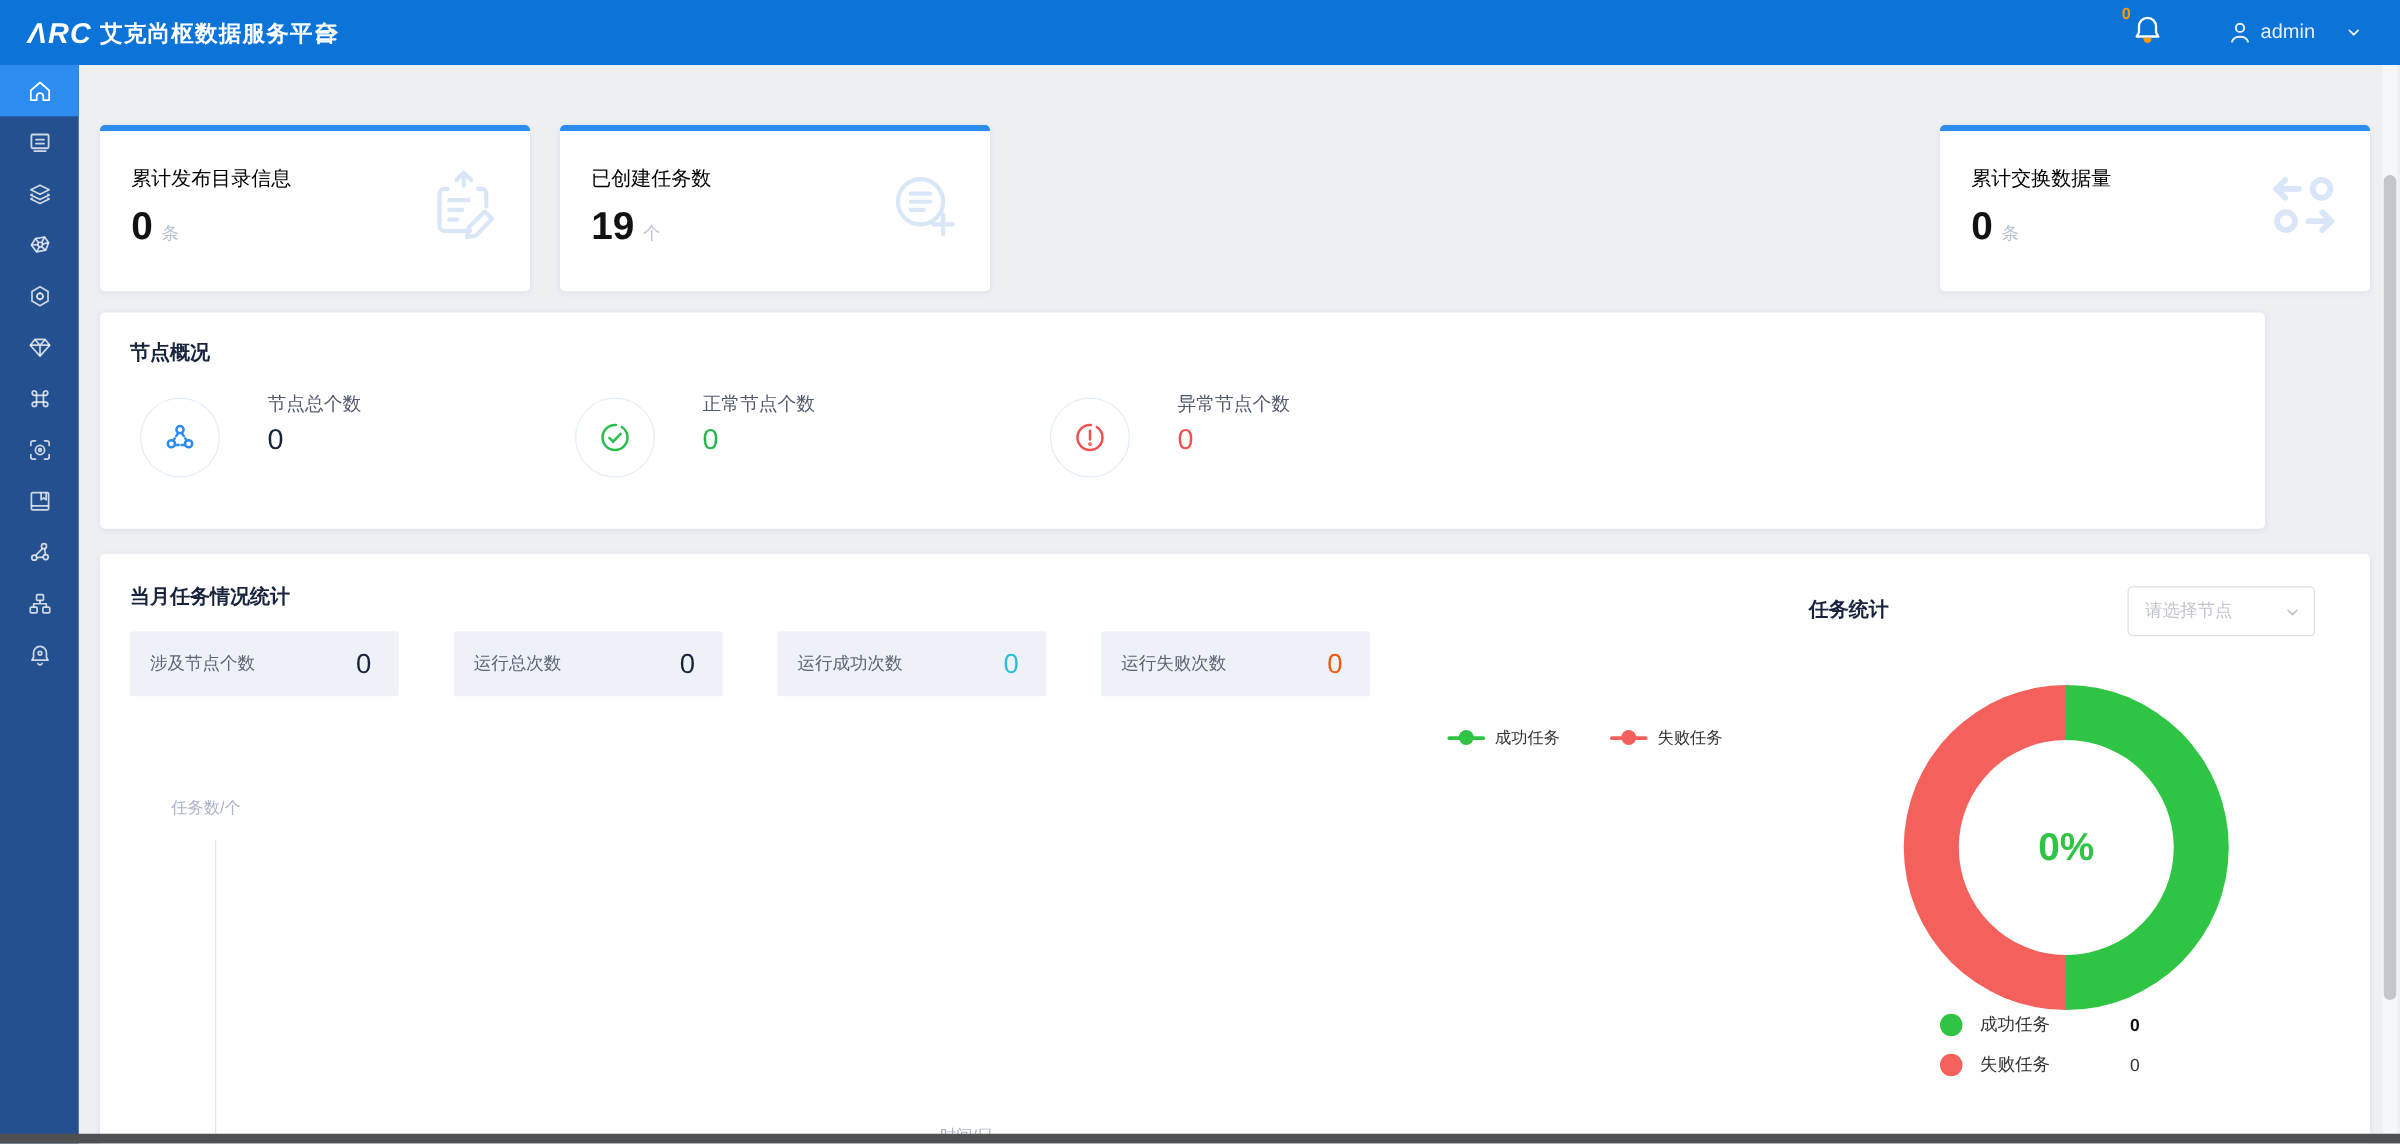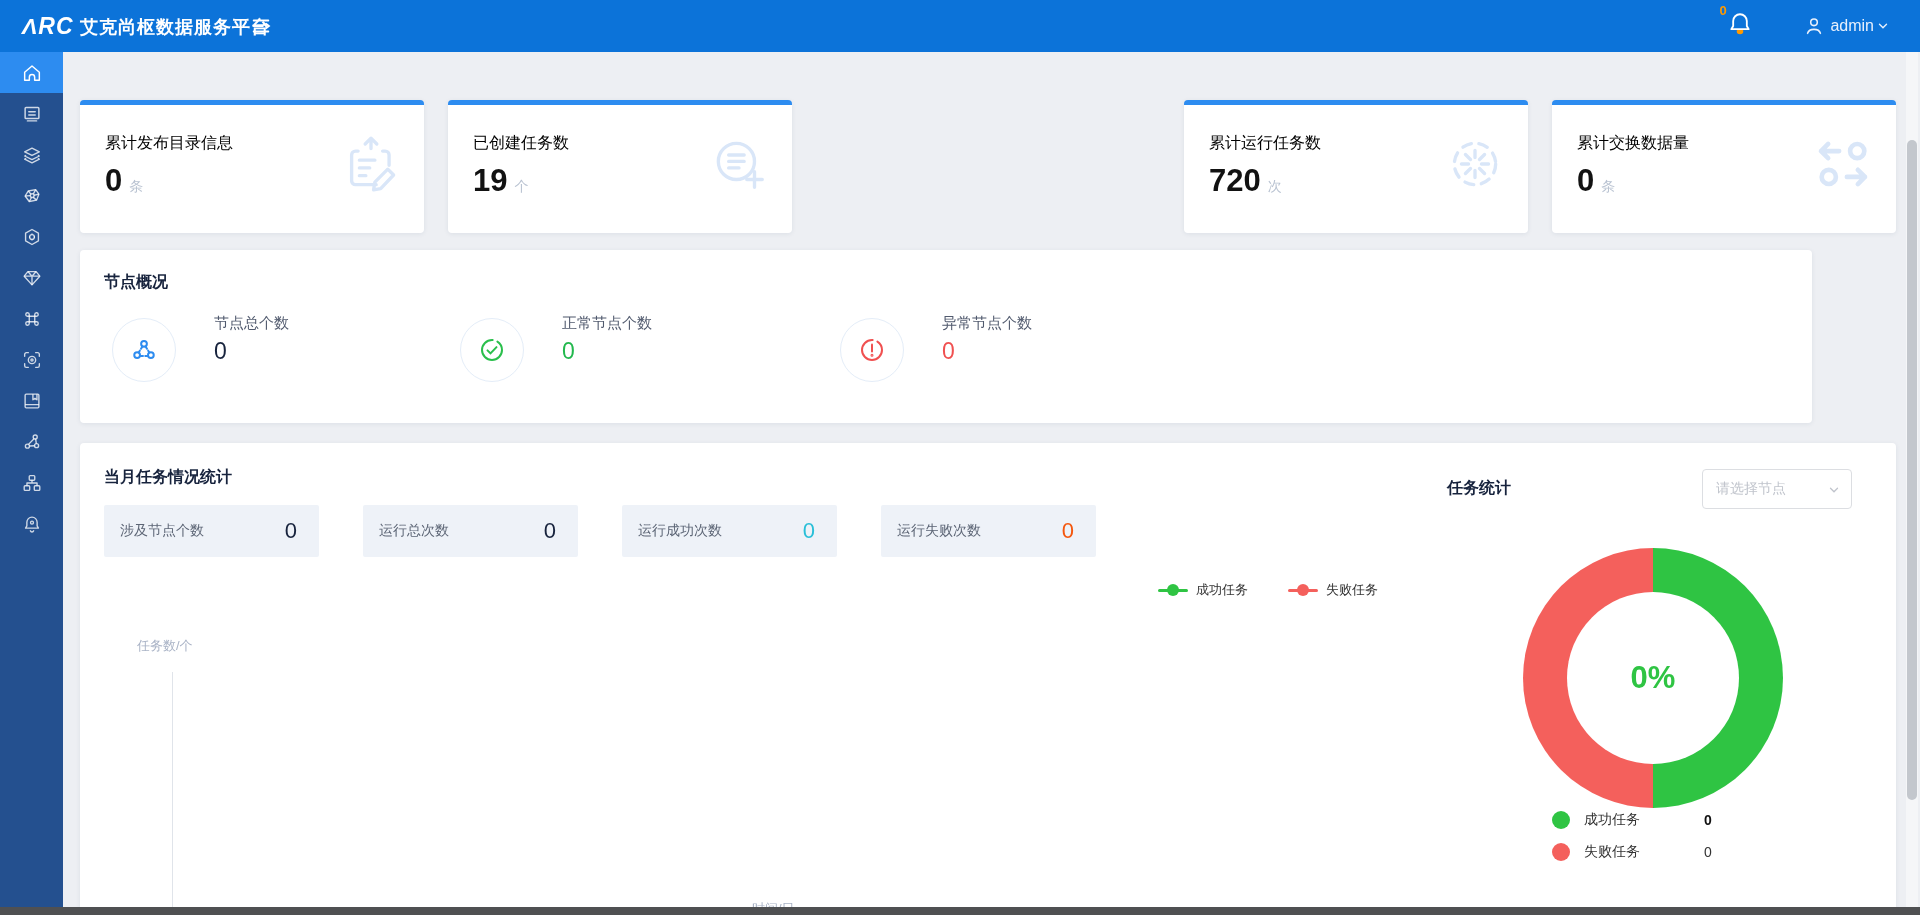--- a/index.html
+++ b/index.html
@@ -10,21 +10,21 @@
   
   .header{position:absolute;left:0;top:0;width:1920px;height:52px;background:#0c73d9;z-index:30;}
   .logo{position:absolute;left:22px;top:11px;color:#fff;font-size:23px;font-weight:bold;
         font-style:italic;letter-spacing:1px;line-height:30px;}
   .app-title{position:absolute;left:80px;top:15px;color:#fff;font-size:18px;font-weight:bold;letter-spacing:1px;}
   .fold{position:absolute;left:250px;top:15px;width:22px;height:22px;color:#fff;cursor:pointer;}
   .hdr-right{position:absolute;right:30px;top:0;height:52px;display:flex;align-items:center;}
   .noti{position:relative;width:34px;height:34px;margin-right:42px;color:#fff;cursor:pointer;}
   .noti-badge{position:absolute;left:-8px;top:-6px;color:#ff9900;font-size:13px;font-weight:bold;}
   .user{display:flex;align-items:center;color:#e8f0fc;font-size:16px;cursor:pointer;}
-  .user .uname{margin:0 2px 0 5px;}
+  .user .uname{margin:0 24px 0 5px;}
 
   
   .sidebar{position:absolute;left:0;top:52px;width:63px;height:863px;background:#24508f;z-index:20;}
   .side-item{width:63px;height:41px;display:flex;align-items:center;justify-content:center;
              color:rgba(255,255,255,.78);cursor:pointer;}
   .side-item.active{background:#2d8cf0;color:#fff;}
 
   
   .breadcrumb{position:absolute;left:63px;top:52px;width:1857px;height:40px;background:#fff;
               line-height:40px;font-size:14px;color:#515a6e;border-bottom:1px solid #eceff4;}
@@ -226,30 +226,20 @@
     <div class="sc-title">已创建任务数</div>
     <div class="sc-num"><span>19</span><span class="sc-unit">个</span></div>
     <div class="sc-icon">
       <svg width="62" height="62" viewBox="0 0 48 48" fill="none" stroke="currentColor" stroke-width="2.6" stroke-linecap="round">
         <circle cx="22" cy="22" r="14"></circle>
           <path d="M16 17h12M16 22h12M16 27h8"></path>
           <path d="M36 30v12M30 36h12"></path>
         </svg>
     </div>
   </div>
-  <div class="stat-card" style="left:1184px">
-    <div class="sc-title">累计运行任务数</div>
-    <div class="sc-num"><span>720</span><span class="sc-unit">次</span></div>
-    <div class="sc-icon">
-      <svg width="62" height="62" viewBox="0 0 48 48" fill="none" stroke="currentColor" stroke-width="2.6" stroke-linecap="round">
-        <circle cx="24" cy="24" r="16" stroke-dasharray="7 6"></circle>
-        <path d="M24 13.5v5.5M24 29v5.5M13.5 24H19M29 24h5.5M16.6 16.6l3.9 3.9M27.5 27.5l3.9 3.9M31.4 16.6l-3.9 3.9M20.5 27.5l-3.9 3.9"></path>
-        </svg>
-    </div>
-  </div>
   <div class="stat-card" style="left:1552px">
     <div class="sc-title">累计交换数据量</div>
     <div class="sc-num"><span>0</span><span class="sc-unit">条</span></div>
     <div class="sc-icon">
       <svg width="62" height="62" viewBox="0 0 48 48" fill="none" stroke="currentColor" stroke-width="3.6" stroke-linecap="round" stroke-linejoin="round">
         <path d="M7 14h14M7 14l5.5-5.5M7 14l5.5 5.5"></path>
           <circle cx="35" cy="14" r="5.5"></circle>
         <circle cx="13" cy="34" r="5.5"></circle>
           <path d="M27 34h14m-5.5-5.5L41 34l-5.5 5.5"></path>
         </svg>

